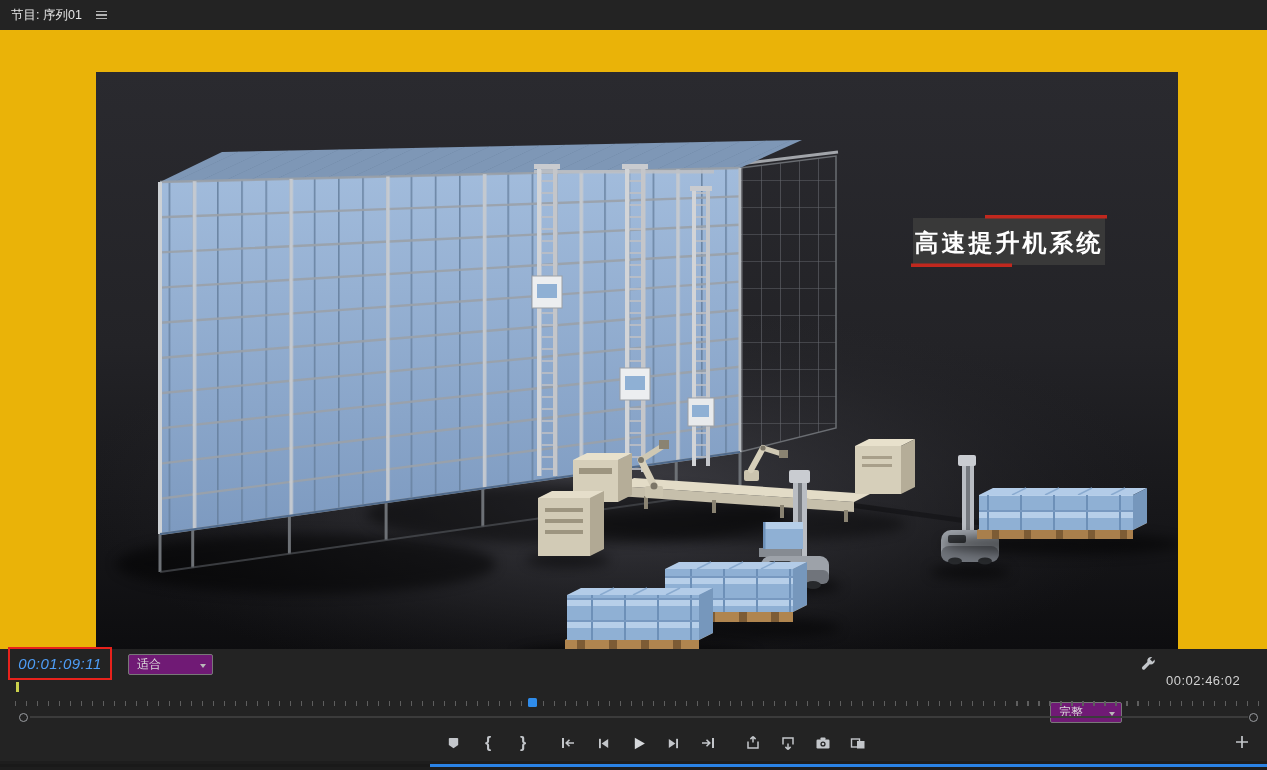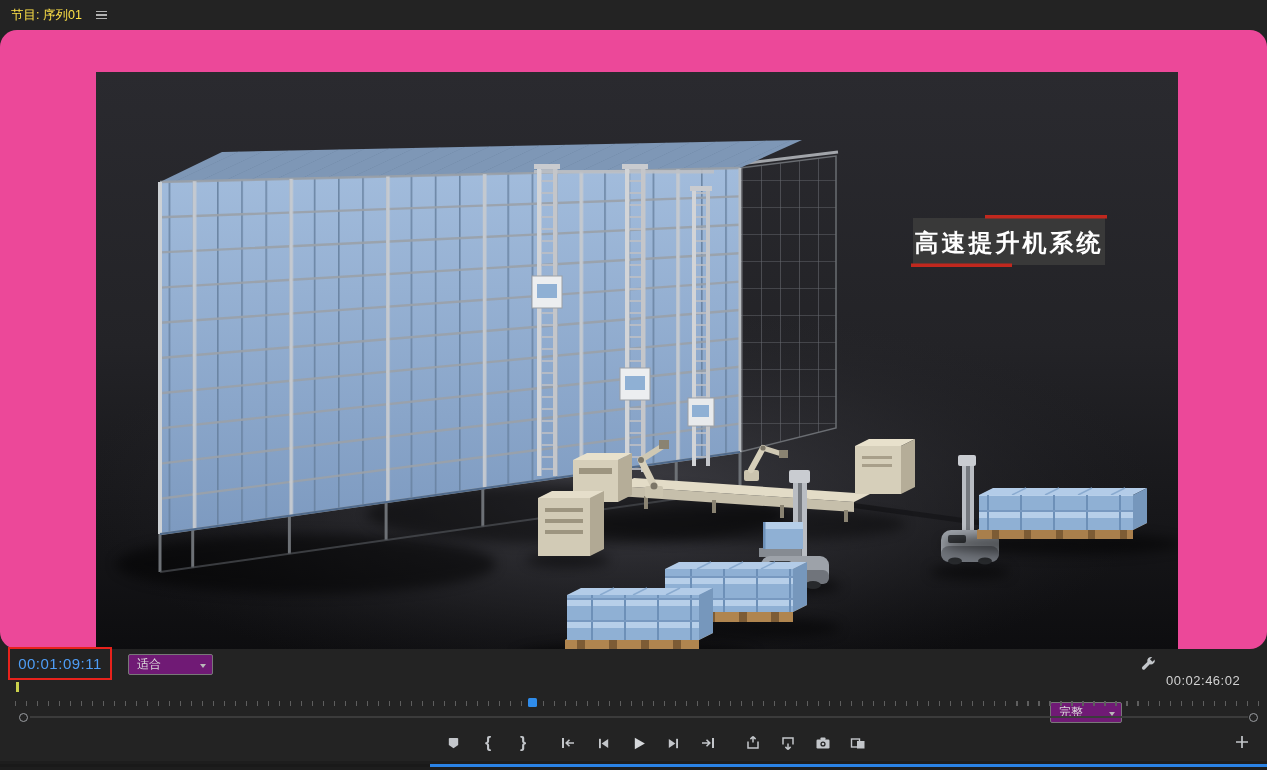--- a/index.html
+++ b/index.html
@@ -1,32 +1,32 @@
 <!DOCTYPE html>
 <html><head>
 <meta charset="utf-8">
 <style>
   *{margin:0;padding:0;box-sizing:border-box;}
   html,body{width:1267px;height:770px;overflow:hidden;}
   body{background:#232323;font-family:"Liberation Sans","DejaVu Sans",sans-serif;position:relative;}
 
   
   .tabbar{position:absolute;left:0;top:0;width:1267px;height:30px;background:#232323;display:flex;align-items:center;}
-  .tabtitle{color:#fde047;font-size:12.5px;padding-left:11px;white-space:nowrap;}
+  .tabtitle{color:#e5e5e5;font-size:12.5px;padding-left:11px;white-space:nowrap;}
   .panelmenu{margin-left:14px;width:14px;height:12px;display:flex;flex-direction:column;justify-content:center;gap:2px;background:none;border:none;cursor:pointer;}
   .panelmenu span{display:block;width:11px;height:1.6px;background:#b2b2b2;}
 
   
-  .monitor{position:absolute;left:0;top:30px;width:1267px;height:619px;background:#ec4899;border-radius:17px;}
+  .monitor{position:absolute;left:0;top:30px;width:1267px;height:619px;background:#eab308;}
   .videoframe{position:absolute;left:96px;top:42px;width:1082px;height:607px;display:block;}
 
   
   .controls{position:absolute;left:0;top:649px;width:1267px;height:36px;background:#232323;}
   .tcbox{position:absolute;left:8px;top:-2px;width:104px;height:33px;border:2px solid #e8221c;display:flex;align-items:center;justify-content:center;}
-  .tc{color:#4e9df6;font-size:15px;letter-spacing:.5px;}
+  .tc{color:#4e9df6;font-size:15px;letter-spacing:.5px;font-style:italic;}
   .vselect{position:absolute;height:21px;border:1px solid #787878;border-radius:2px;background:#701a75;color:#dcdcdc;font-size:12px;display:flex;align-items:center;padding:0 18px 0 8px;cursor:pointer;}
   .vselect::after{content:"";position:absolute;right:6px;top:8.5px;border-left:3.5px solid transparent;border-right:3.5px solid transparent;border-top:4.5px solid #b9b9b9;}
   .sel-fit{left:128px;top:5px;width:85px;}
   .sel-res{left:1050px;top:5px;width:72px;margin-top:48px;}
   .wrench{position:absolute;left:1138px;top:6px;width:20px;height:20px;background:none;border:none;cursor:pointer;}
   .duration{position:absolute;left:1166px;top:24px;color:#d2d2d2;font-size:13px;letter-spacing:.5px;}
 
   
   .marker-tick{position:absolute;left:16px;top:682px;width:3px;height:10px;background:#c9d04b;}
   .ruler{position:absolute;left:15px;top:701px;width:1244px;height:5px;background:repeating-linear-gradient(90deg,#5e5e5e 0 1.5px,transparent 1.5px 11px);cursor:pointer;}

